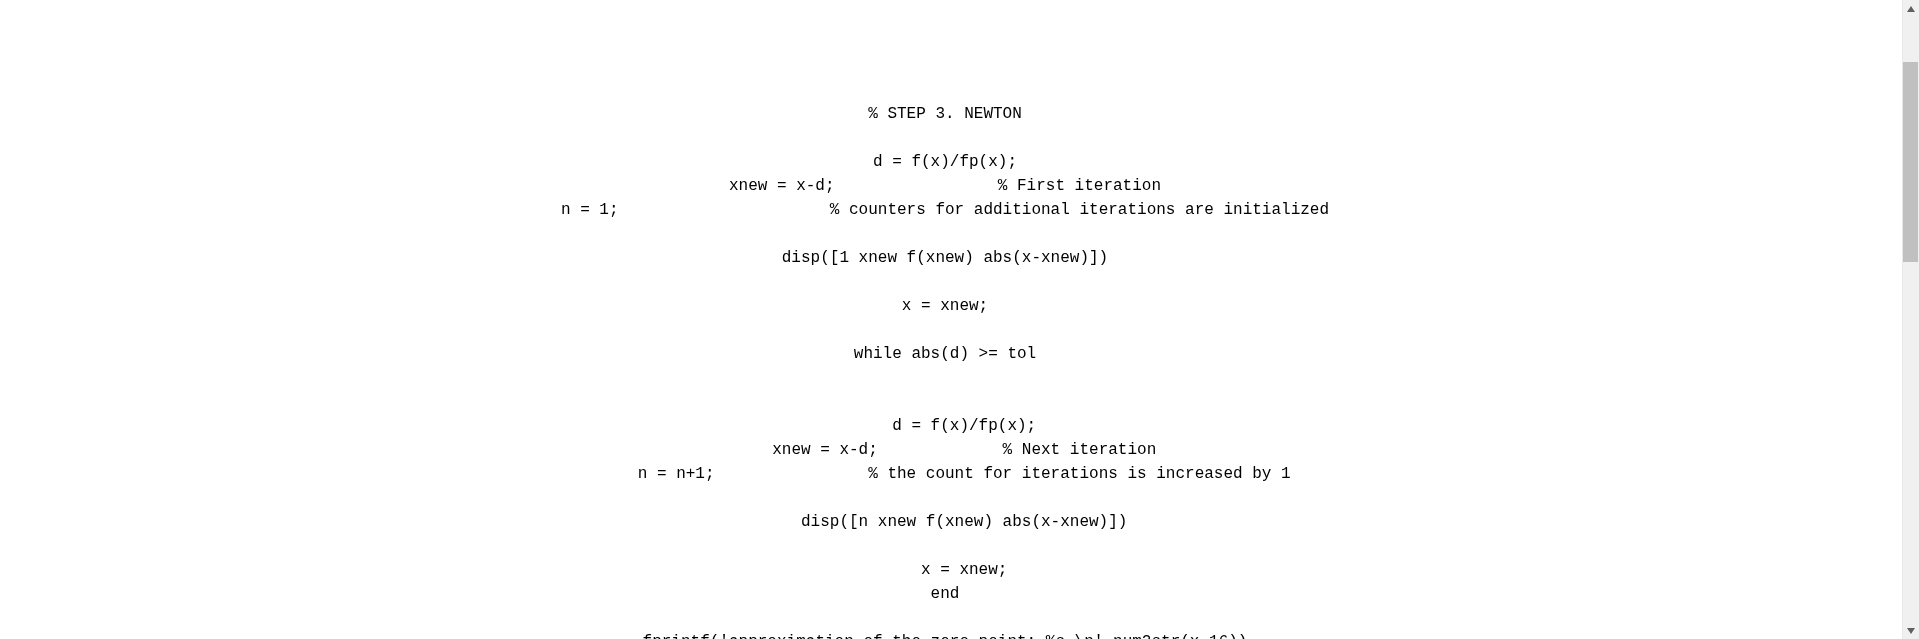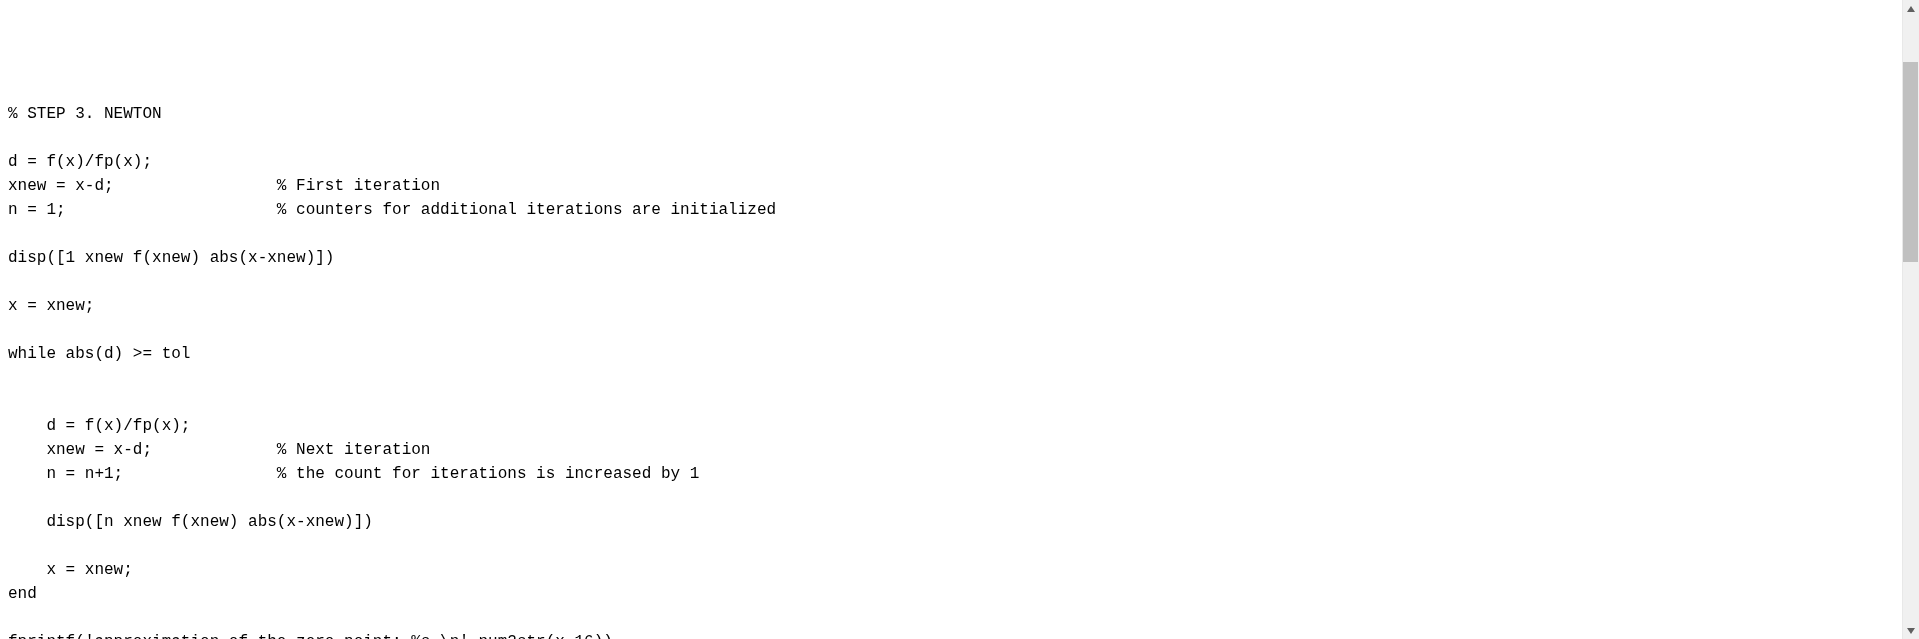--- a/index.html
+++ b/index.html
@@ -17,20 +17,21 @@
       overflow-x: auto;
       position: relative;
     }
     .code-container {
       padding: 6px 8px 6px 8px;
       width: 1890px;
     }
     .line {
       display: block;
       min-height: 1.5em;
+      text-align: center;
     }
     .scrollbar-track {
       position: fixed;
       right: 0;
       top: 0;
       width: 17px;
       height: 100vh;
       background: #f0f0f0;
       border-left: 1px solid #e8e8e8;
     }

